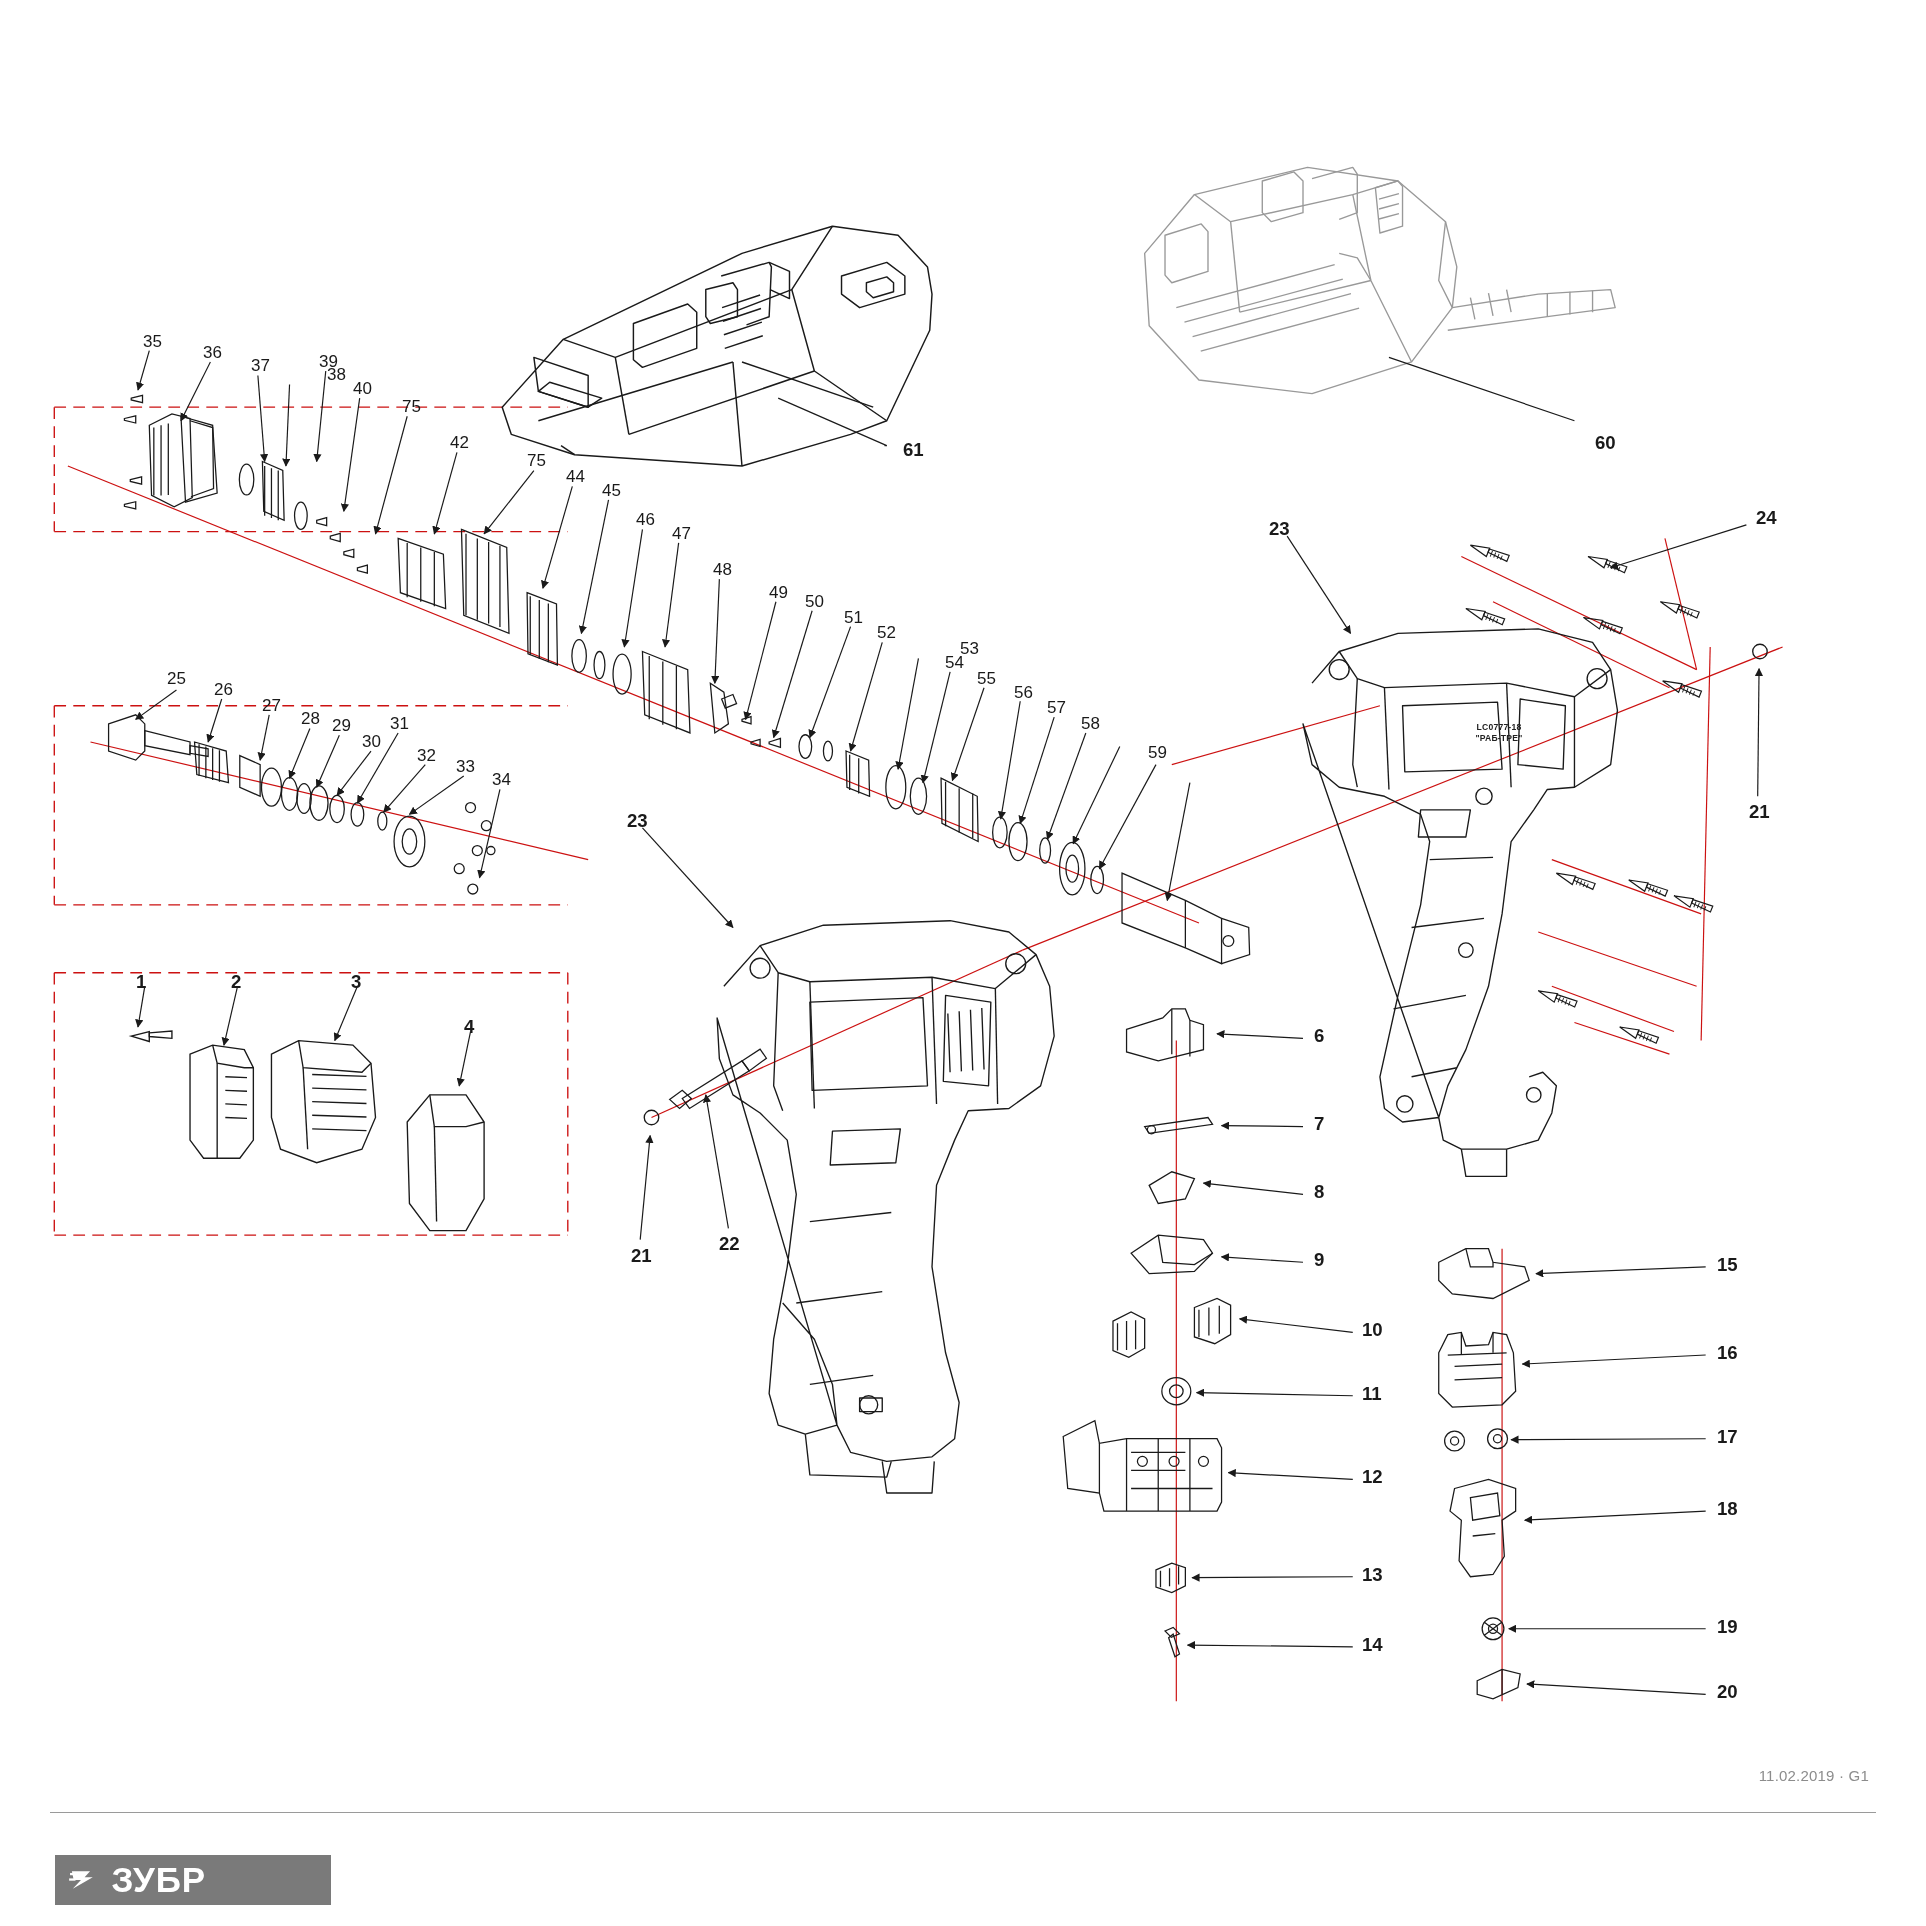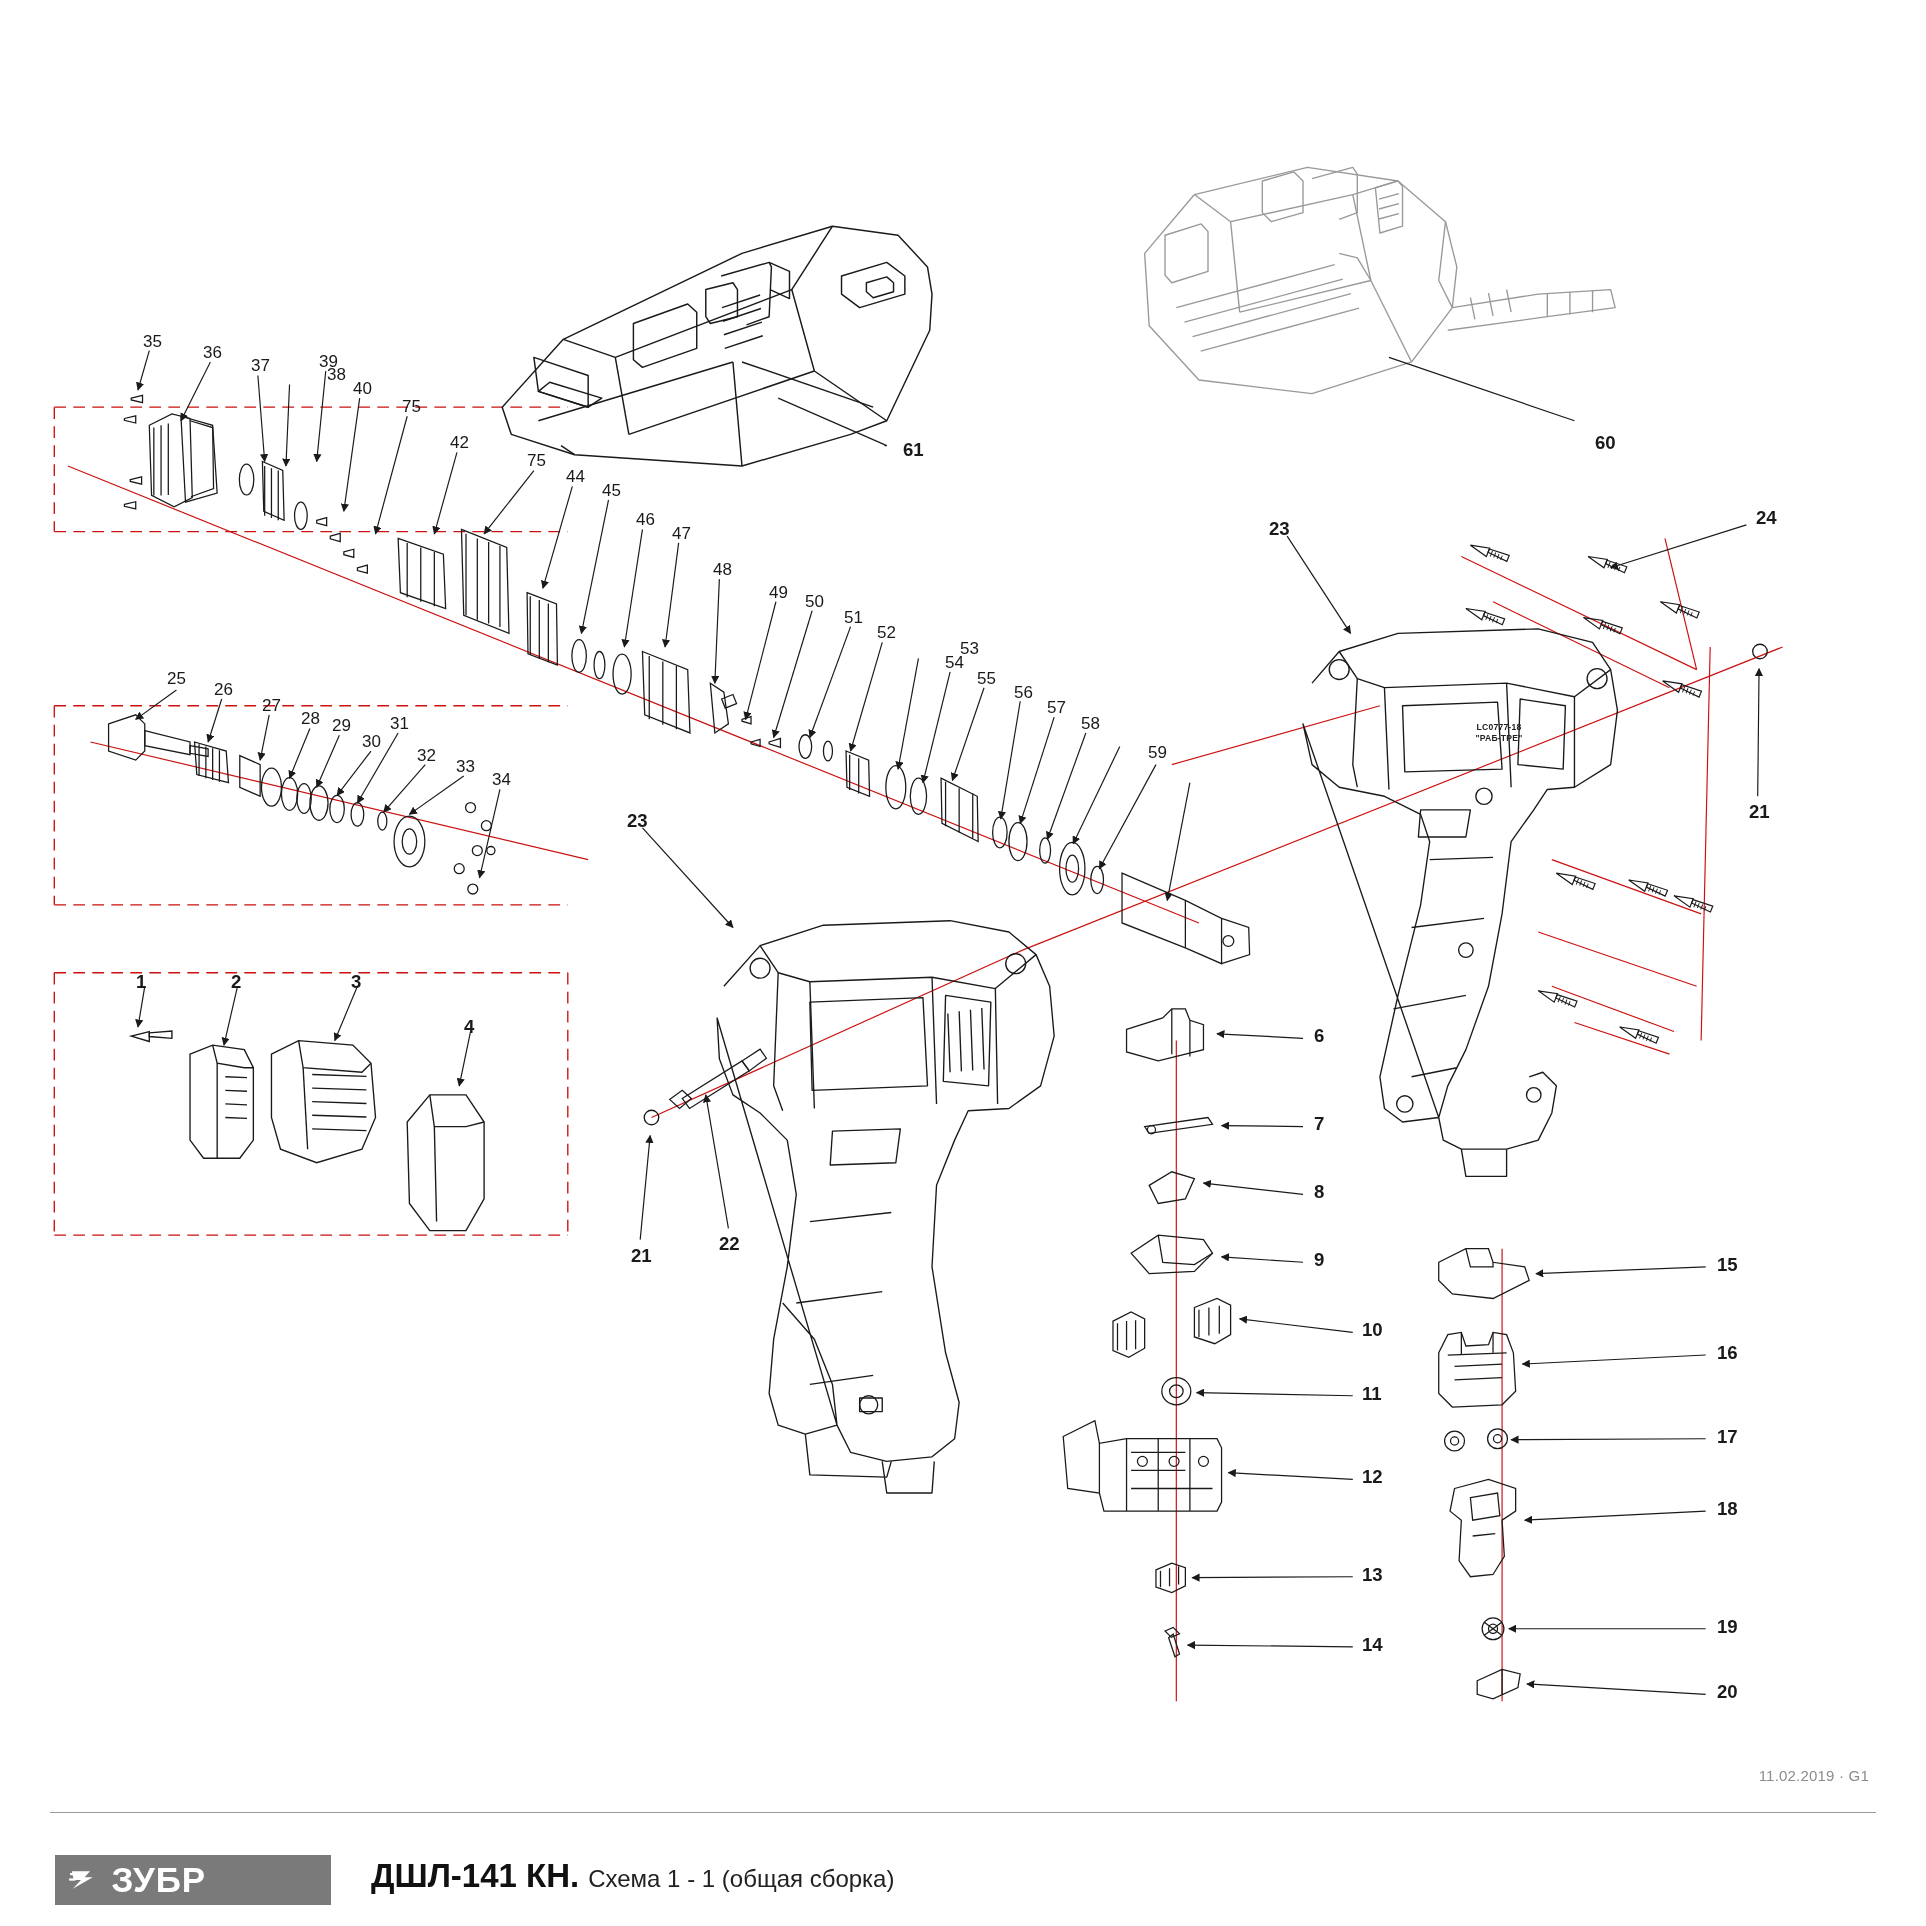--- a/index.html
+++ b/index.html
@@ -604,19 +604,15 @@
 
   <div id="logo-box">
     <svg id="logo-mark" viewBox="0 0 72 66">
       <path d="M6,14 L46,14 L34,27 L52,27 L8,52 L26,33 L10,33 Z" fill="#ffffff"></path>
       <path d="M2,20 L20,20" stroke="#ffffff" stroke-width="5"></path>
       <path d="M0,32 L14,32" stroke="#ffffff" stroke-width="5"></path>
     </svg>
     <span id="logo-text">ЗУБР</span>
   </div>
 
-  <div id="title-block">
-    <span id="model-name">ДШЛ-141 КН.</span>
-    <span id="scheme-name">Схема 1 - 1 (общая сборка)</span>
-  </div>
 
 </div>
 
 
 </body></html>

